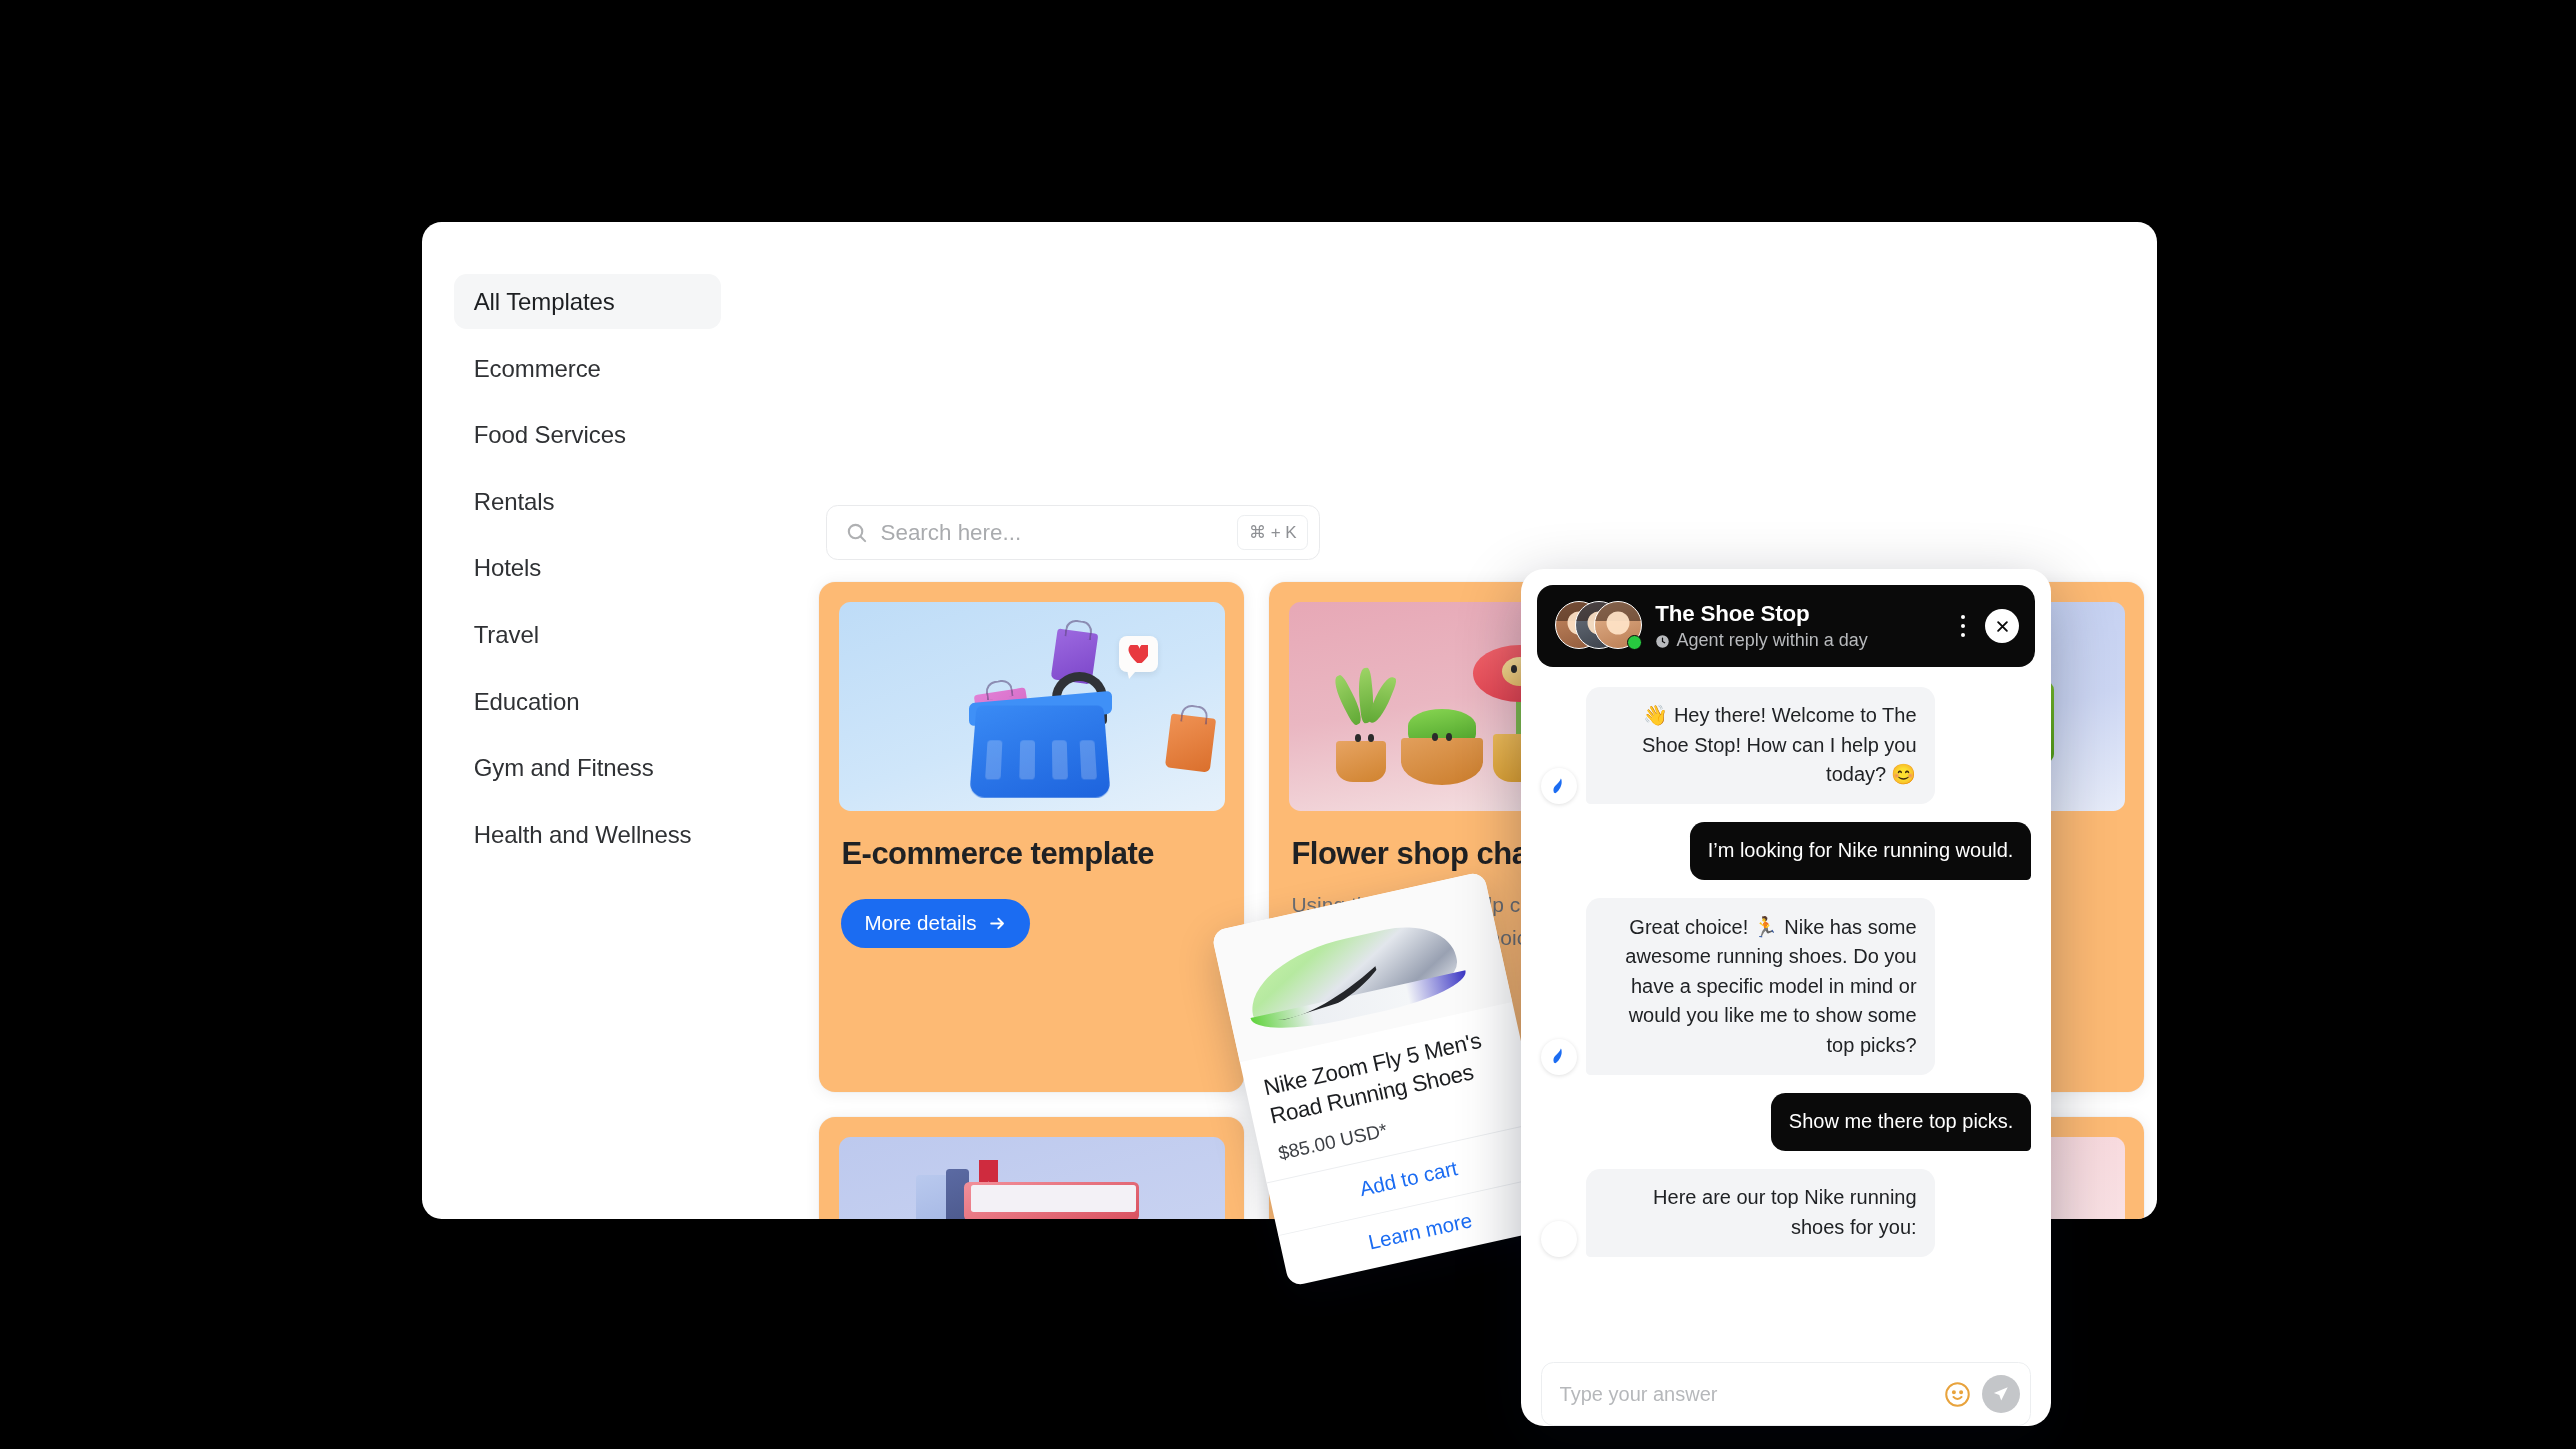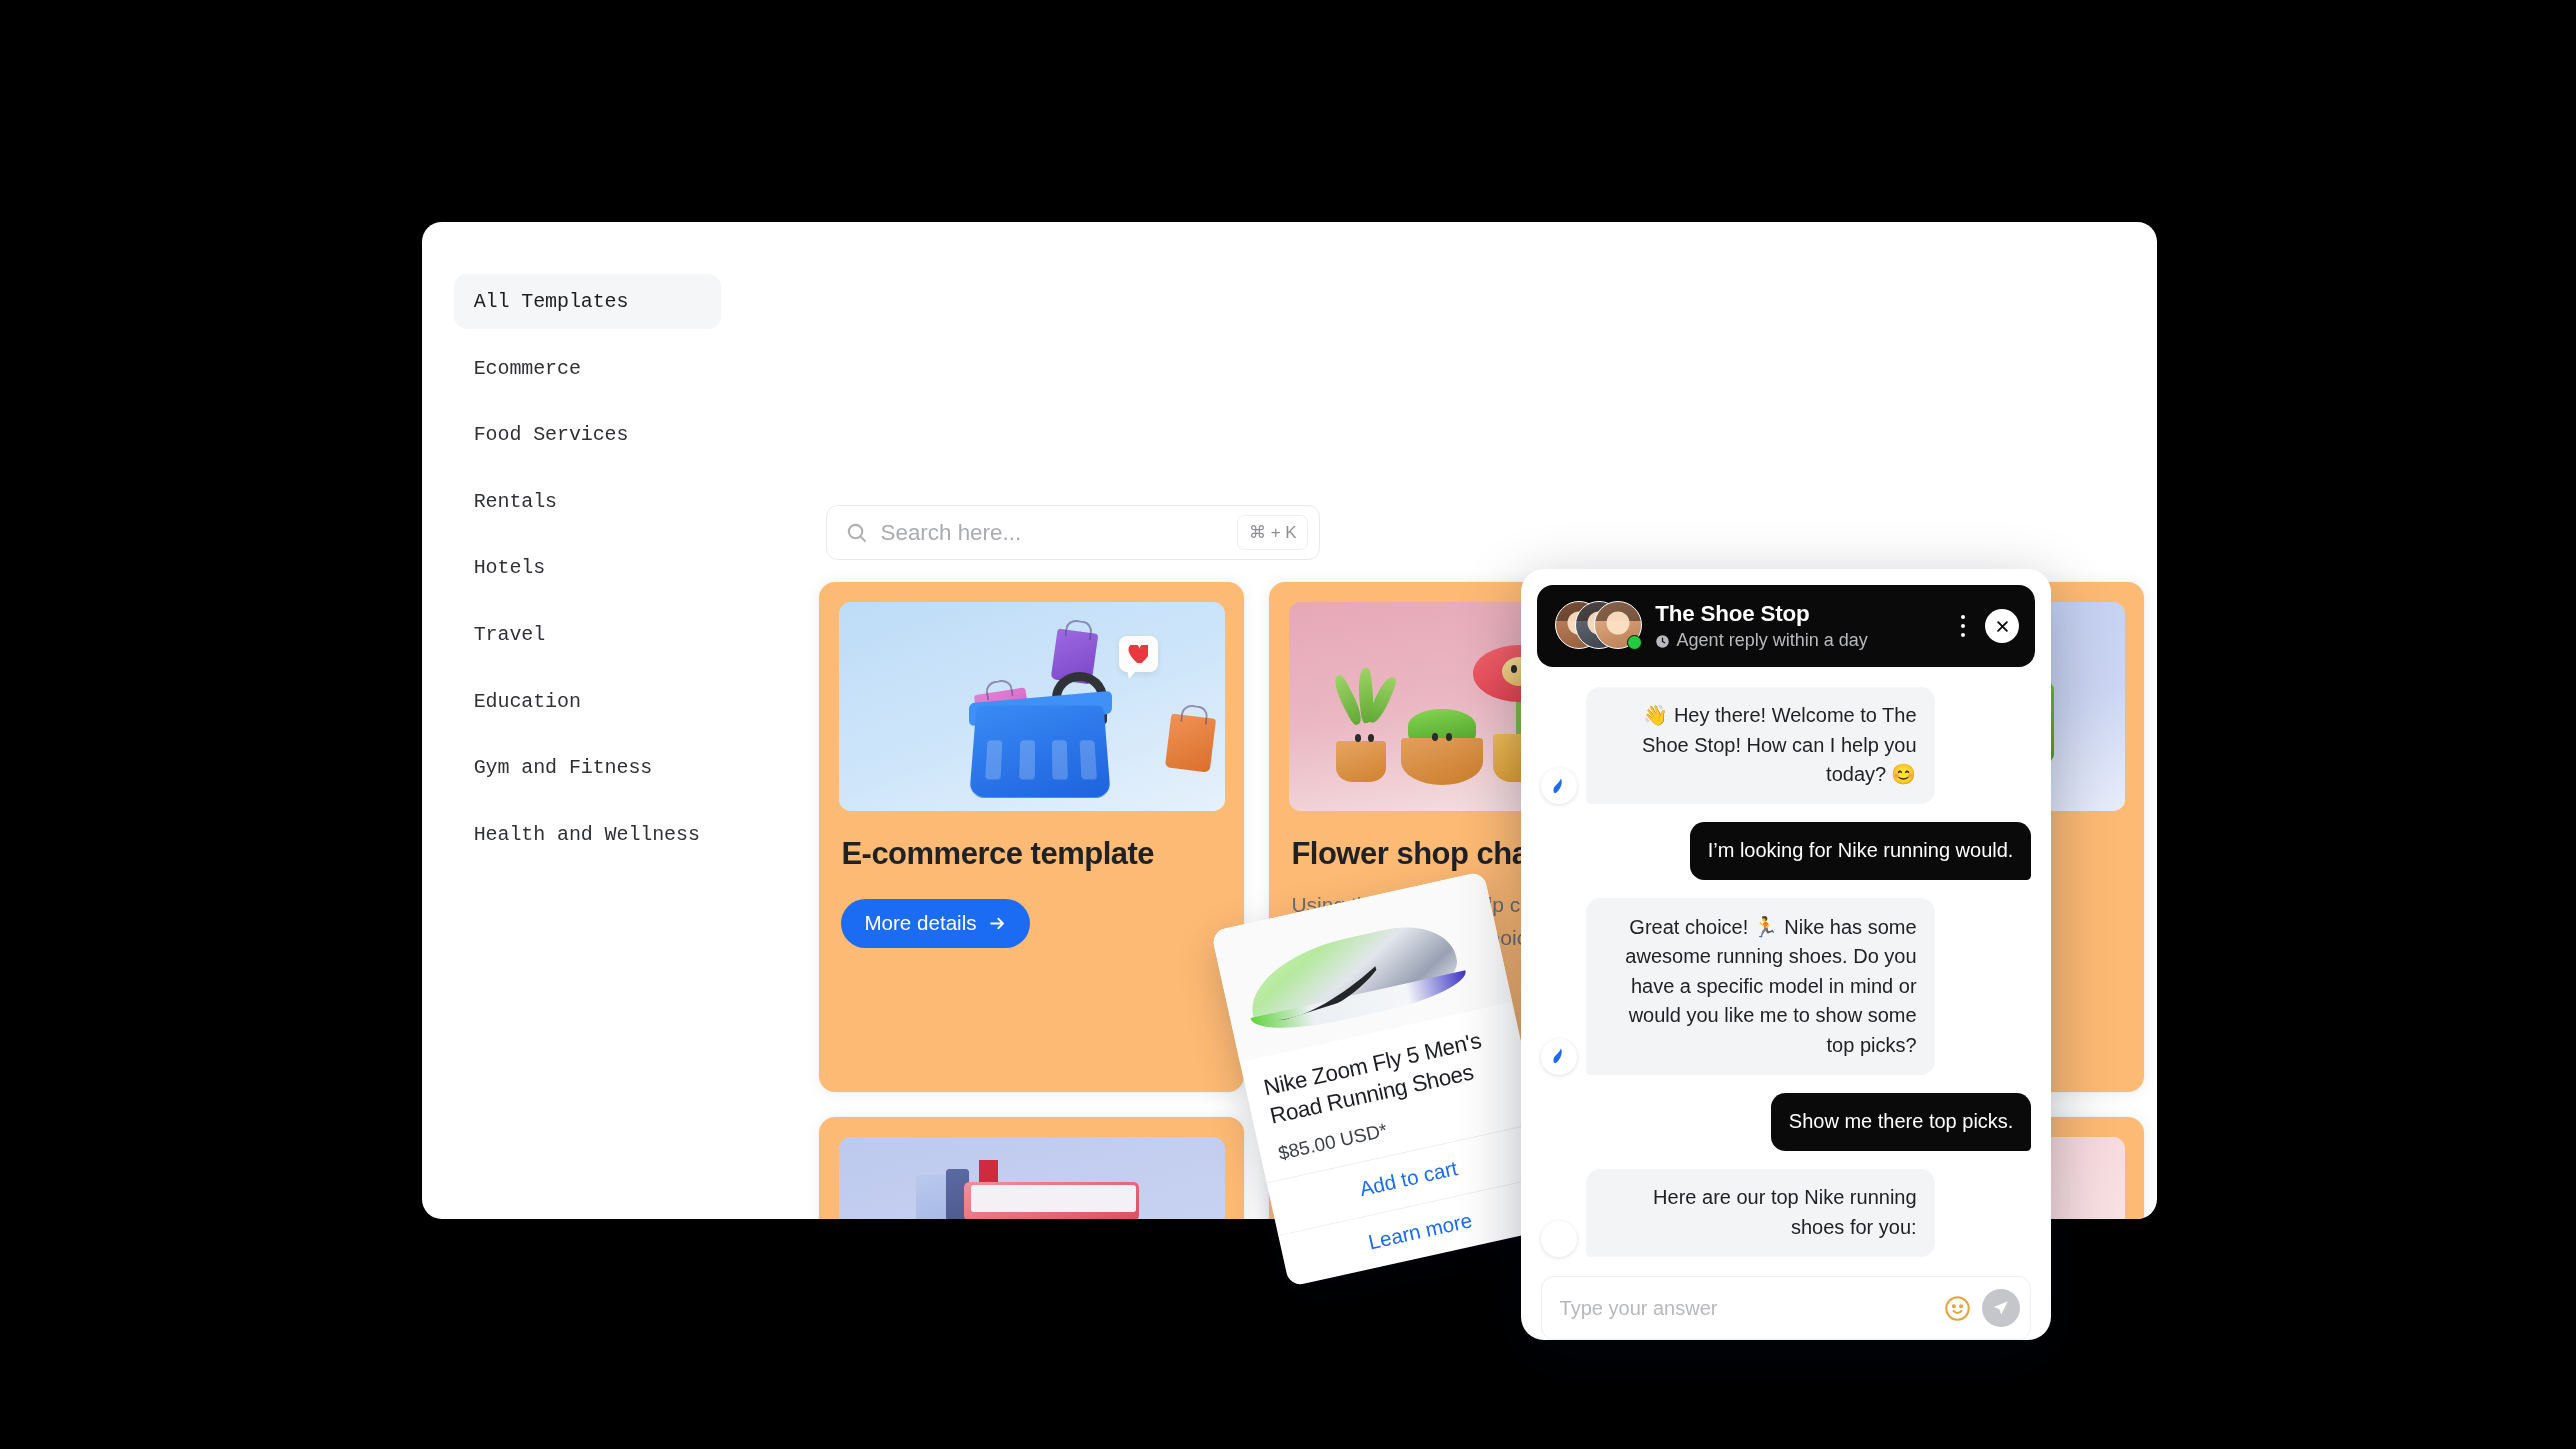--- a/index.html
+++ b/index.html
@@ -26,27 +26,26 @@
     left: 0; top: 0;
     width: 331px; height: 100%;
     padding: 52px 32px 0 32px;
   }
   .side-item {
     display: block;
     height: 55px;
     line-height: 55px;
     padding: 0 19.7px;
     border-radius: 12.5px;
-    font-size: 20px;
+    font-size: 24px;
     color: #2f3134;
     letter-spacing: -0.1px;
     margin-bottom: 11.6px;
     white-space: nowrap;
     cursor: pointer;
-    font-family: Liberation Mono, monospace;
   }
   .side-item.active { background: #f5f6f7; color: #1d1f22; }
 
   
   #search-bar {
     position: absolute;
     left: 404px; top: 283px;
     width: 494px; height: 55px;
     border: 0.9px solid #e9eaec;
     border-radius: 11.6px;
@@ -235,21 +234,21 @@
     color: #1b6cf2;
     font-size: 20.6px;
     padding: 14.3px 0;
     cursor: pointer;
   }
 
   
   #chat-widget {
     position: absolute;
     left: 1521px; top: 569px;
-    width: 530px; height: 771px;
+    width: 530px; height: 857px;
     background: #ffffff;
     border-radius: 23px;
     box-shadow: 0 19.7px 63px rgba(8,12,30,.30);
     z-index: 60;
     display: flex;
     flex-direction: column;
     overflow: hidden;
     padding: 16px 16px 0 16px;
   }
   #chat-header {

